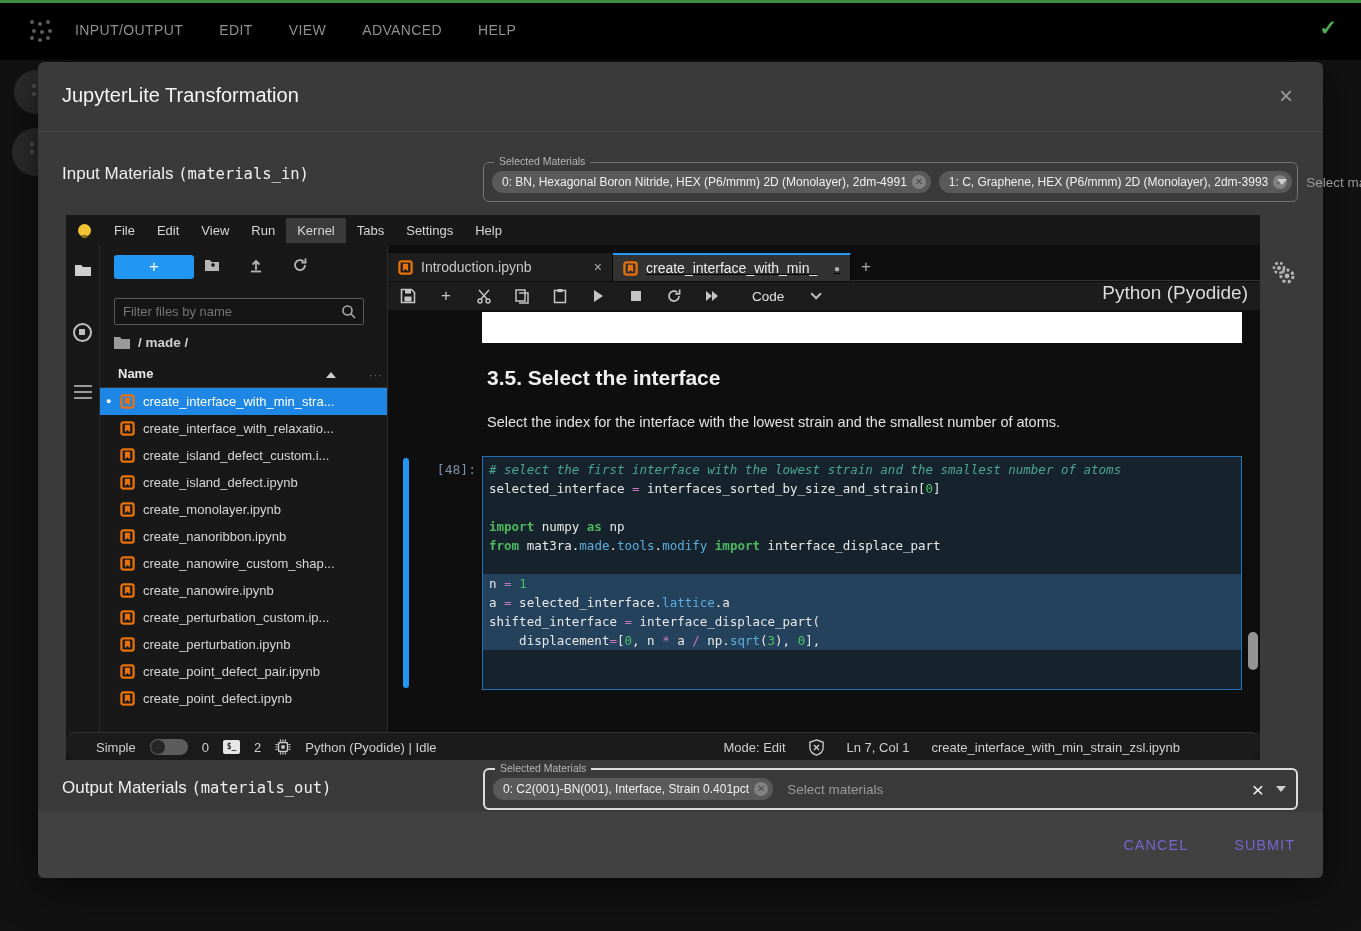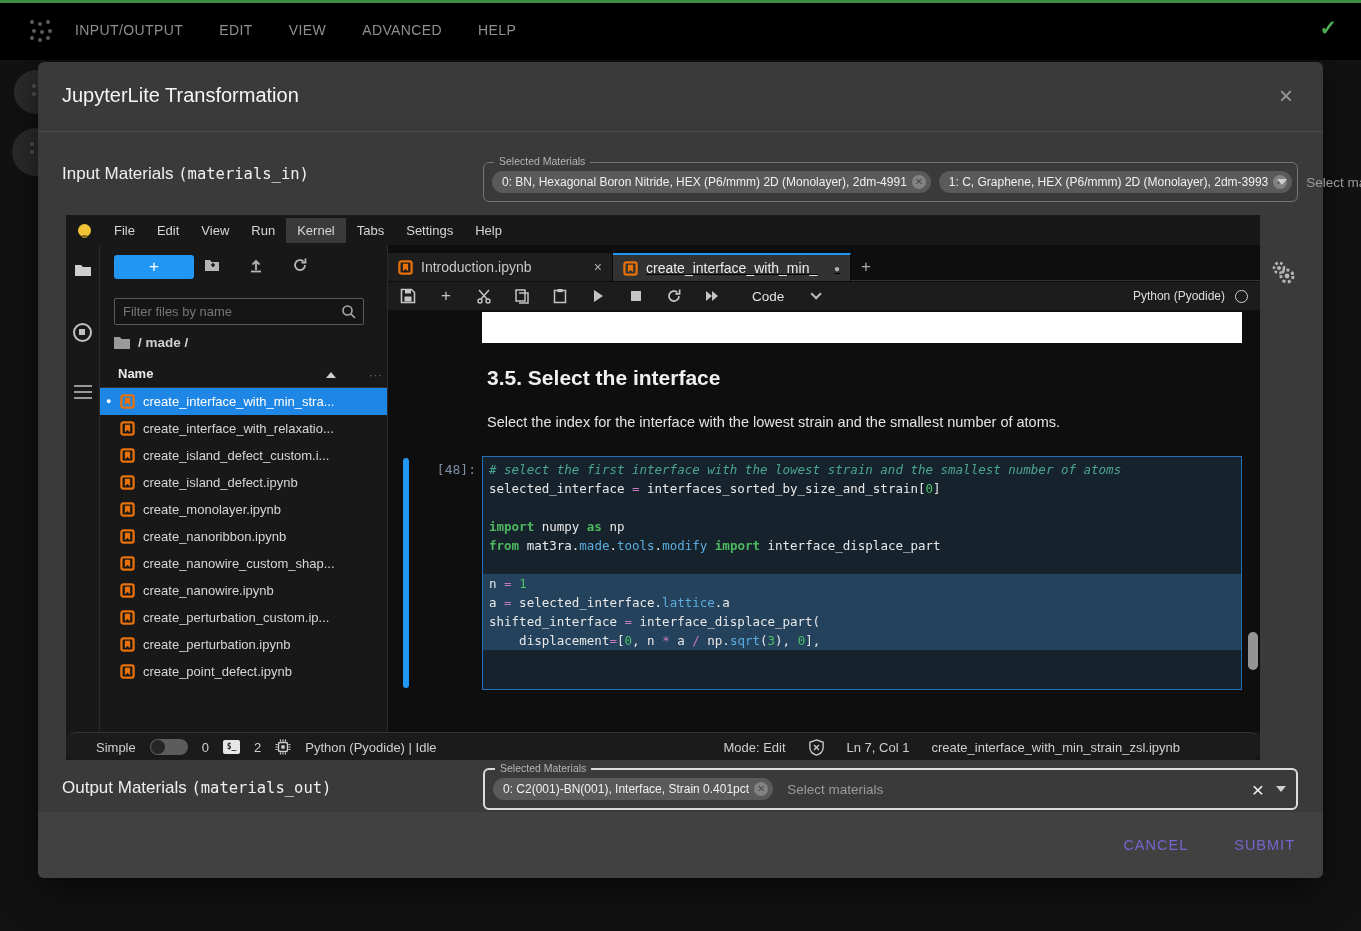--- a/index.html
+++ b/index.html
@@ -88,21 +88,21 @@
   .jltab.active .tlabel { color:#ededed; }
   .jltab:first-child { width:225px; }
   .tclose { color:#b0b0b0; font-size:14px; margin-left:auto; cursor:pointer; }
   .dirty { color:#b0b0b0; font-size:10px; margin-left:auto; }
   .tab-add { width:30px; height:28px; color:#aaa; font-size:17px; text-align:center; line-height:27px; cursor:pointer; }
 
   .nb-toolbar { position:absolute; left:0; top:37px; width:100%; height:28px; background:#1c1c1c; display:flex; align-items:center; padding-left:12px; gap:22px; }
   .tb-ic { width:16px; height:16px; flex:none; cursor:pointer; display:flex; align-items:center; justify-content:center; }
   .celltype { color:#e2e2e2; font-size:13.5px; margin-left:10px; cursor:pointer; display:flex; align-items:center; gap:26px; }
   .celltype .cv { width:8px; height:8px; border-right:2px solid #bdbdbd; border-bottom:2px solid #bdbdbd; transform:rotate(45deg) translateY(-3px); }
-  .kernel-pick { position:absolute; right:12px; top:0; height:28px; display:flex; align-items:center; gap:10px; color:#dcdcdc; font-size:12px; cursor:pointer; }
+  .kernel-pick { position:absolute; right:12px; top:0; height:28px; display:flex; align-items:center; gap:10px; color:#dcdcdc; font-size:19px; cursor:pointer;flex-direction:column; }
   .kstat { width:13px; height:13px; border:1.5px solid #cfcfcf; border-radius:50%; }
 
   .nb-content { position:absolute; left:0; top:65px; width:872px; height:422px; background:#0e0e0e; overflow:hidden; }
   .prev-output { position:absolute; left:94px; top:2px; width:760px; height:31px; background:#ffffff; }
   .md-heading { position:absolute; left:99px; top:56px; color:#f0f0f0; font-size:21px; font-weight:bold; }
   .md-para { position:absolute; left:99px; top:104px; color:#e4e4e4; font-size:14.5px; }
   .cell-bar { position:absolute; left:15px; top:148px; width:6px; height:230px; background:#2196f3; border-radius:3px; }
   .cell-prompt { position:absolute; left:28px; top:152px; width:60px; text-align:right; color:#7d90a5; font-size:13px; font-family:"DejaVu Sans Mono", monospace; }
   .editor { position:absolute; left:94px; top:146px; width:760px; height:234px; background:#16232d; border:1px solid #2272b9; padding:3px 0; }
   .cline { height:19px; line-height:19px; font-family:"DejaVu Sans Mono", monospace; font-size:12.5px; padding:0 6px; white-space:pre; }
@@ -298,20 +298,27 @@
                     <path d="M5.2 4 h5.6 v8 l-2.8 -2.4 l-2.8 2.4 z" fill="#e8710a"></path>
                   </svg></span>
                 <span class="fname">create_perturbation_custom.ip...</span>
               </div>
               <div class="frow">
                 <span class="nbicon"><svg width="15" height="15" viewBox="0 0 16 16">
                     <rect x="1.5" y="1.5" width="13" height="13" rx="2" fill="none" stroke="#e8710a" stroke-width="2.4"></rect>
                     <path d="M5.2 4 h5.6 v8 l-2.8 -2.4 l-2.8 2.4 z" fill="#e8710a"></path>
                   </svg></span>
                 <span class="fname">create_perturbation.ipynb</span>
+              </div>
+              <div class="frow">
+                <span class="nbicon"><svg width="15" height="15" viewBox="0 0 16 16">
+                    <rect x="1.5" y="1.5" width="13" height="13" rx="2" fill="none" stroke="#e8710a" stroke-width="2.4"></rect>
+                    <path d="M5.2 4 h5.6 v8 l-2.8 -2.4 l-2.8 2.4 z" fill="#e8710a"></path>
+                  </svg></span>
+                <span class="fname">create_point_defect_pair.ipynb</span>
               </div>
               <div class="frow">
                 <span class="nbicon"><svg width="15" height="15" viewBox="0 0 16 16">
                     <rect x="1.5" y="1.5" width="13" height="13" rx="2" fill="none" stroke="#e8710a" stroke-width="2.4"></rect>
                     <path d="M5.2 4 h5.6 v8 l-2.8 -2.4 l-2.8 2.4 z" fill="#e8710a"></path>
                   </svg></span>
                 <span class="fname">create_point_defect.ipynb</span>
               </div>
             </div>
         </div>

